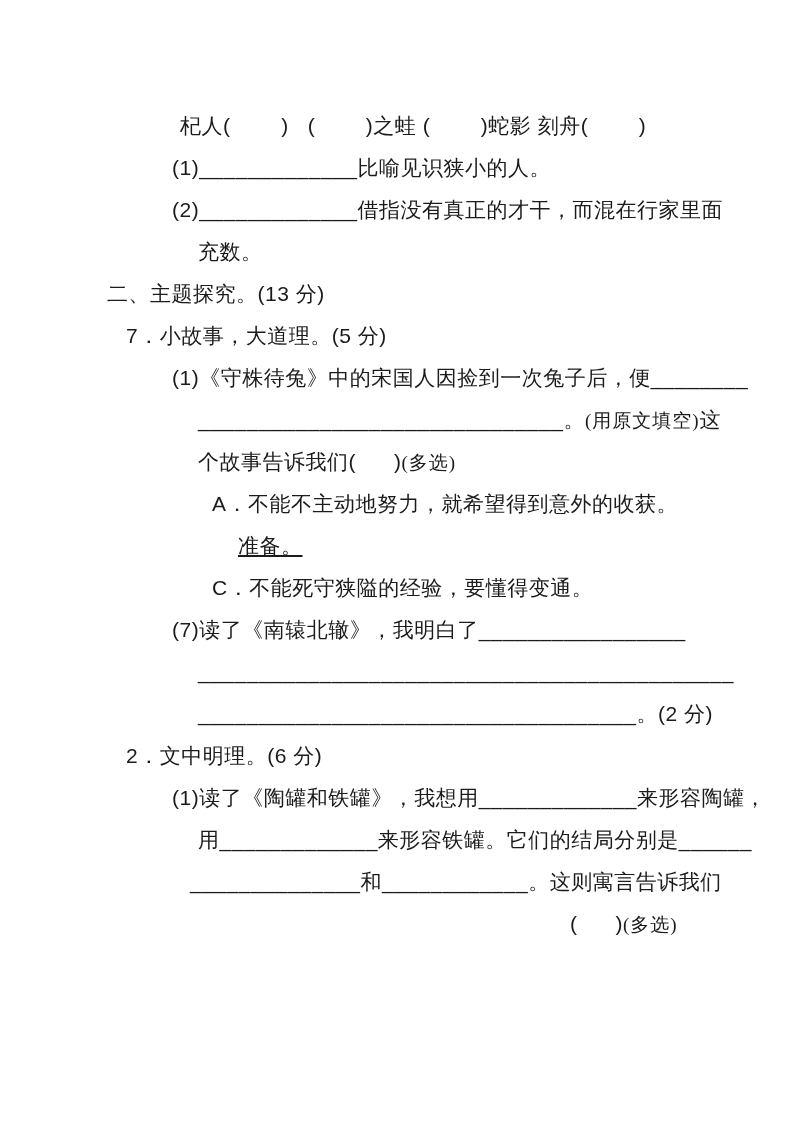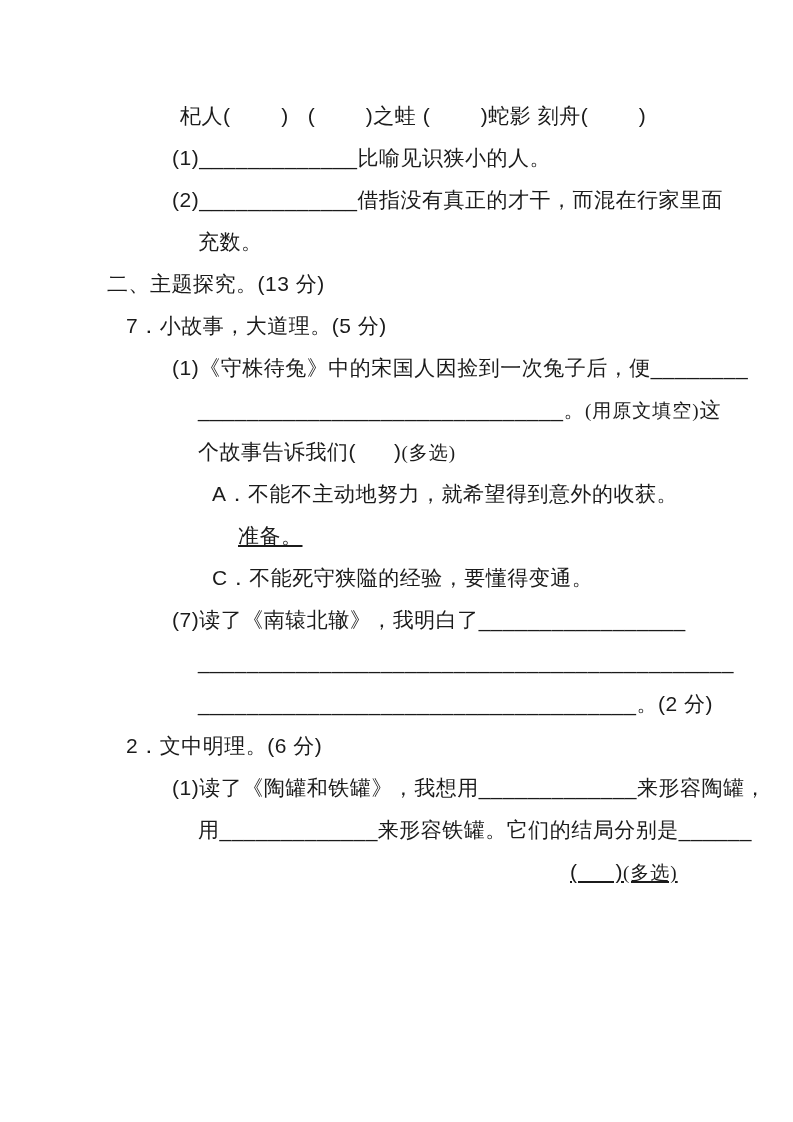--- a/index.html
+++ b/index.html
@@ -13,42 +13,42 @@
     height: 1122px;
     margin: 0 auto;
     background: #ffffff;
     color: #1b1b1b;
     font-family: "Liberation Sans", sans-serif;
     font-size: 21px;
     overflow: hidden;
   }
   .doc {
     position: absolute;
-    top: 2px;
+    top: 12px;
     left: 0;
     width: 100%;
     padding-top: 93px;
     box-sizing: border-box;
   }
   .line {
     height: 42px;
     line-height: 42px;
     white-space: pre;
     letter-spacing: 0.5px;
   }
   
   .x-first   { margin-left: 180px; }  
   .x-sec     { margin-left: 107px; }  
   .x-num     { margin-left: 126px; }  
   .x-item    { margin-left: 172px; }  
   .x-cont    { margin-left: 198px; }  
   .x-opt     { margin-left: 212px; }  
   .x-optcont { margin-left: 238px; text-decoration: underline; }  
   .x-l21     { margin-left: 190px; }
-  .x-multi   { margin-left: 570px; text-decoration: underline; }  
+  .x-multi   { margin-left: 570px; }  
   .kaiti {
     font-family: "Liberation Serif", serif;
     font-size: 19px;
     letter-spacing: 1px;
   }
 </style>
 </head>
 <body>
 
 <div class="page">
@@ -85,17 +85,18 @@
     <div class="line x-cont"><span>____________________________________________</span></div>
 
     <div class="line x-cont"><span>____________________________________。(2 分)</span></div>
 
     <div class="line x-num"><span>2．文中明理。(6 分)</span></div>
 
     <div class="line x-item"><span>(1)读了《陶罐和铁罐》，我想用_____________来形容陶罐，</span></div>
 
     <div class="line x-cont"><span>用_____________来形容铁罐。它们的结局分别是______</span></div>
 
+    <div class="line x-l21"><span>______________和____________。这则寓言告诉我们</span></div>
 
     <div class="line x-multi"><span>(      )</span><span class="kaiti">(多选)</span></div>
 
   </div>
 </div>
 
 </body></html>

